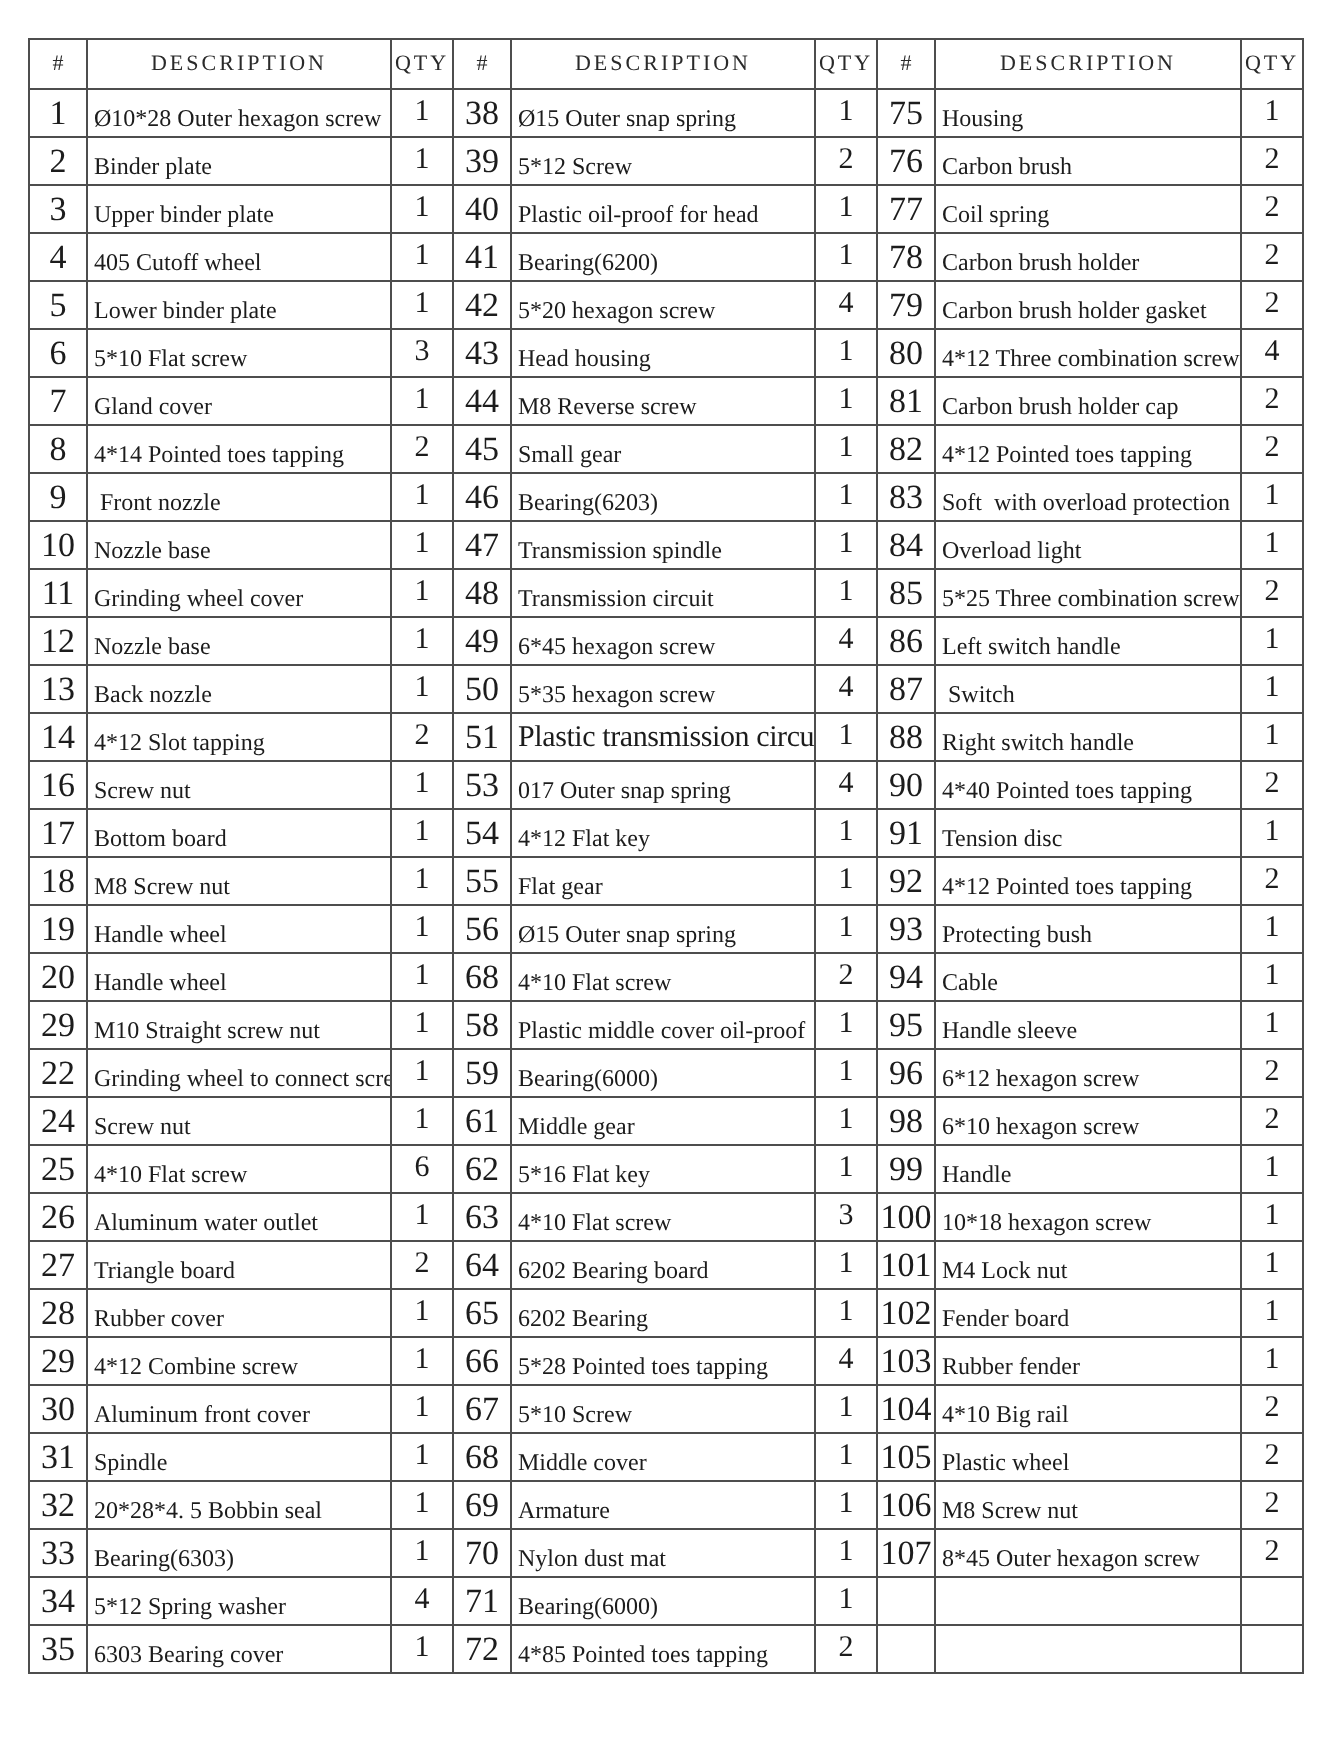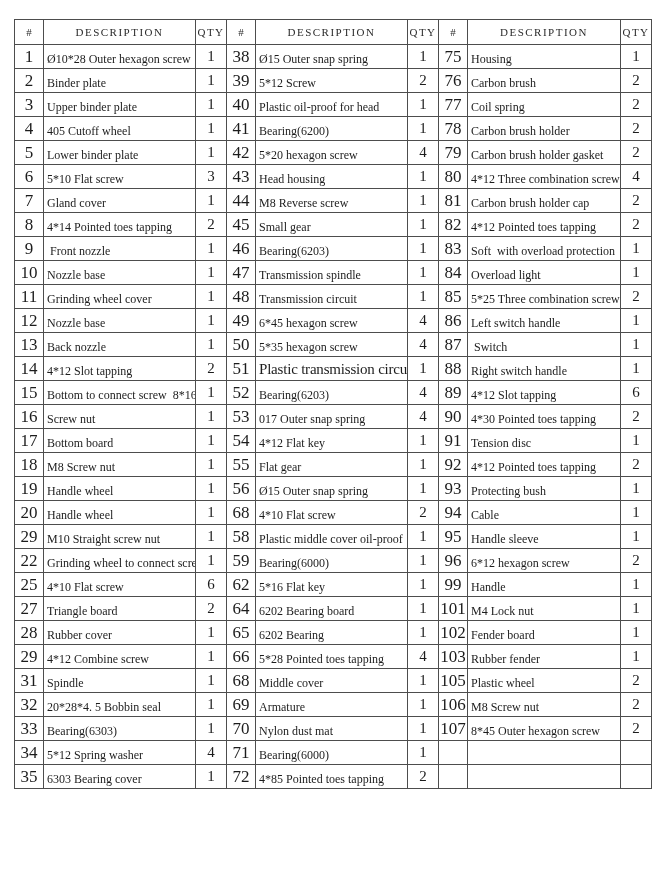--- a/index.html
+++ b/index.html
@@ -244,39 +244,28 @@
           <td class="desc">4*12 Slot tapping</td>
           <td class="qty">2</td>
           <td class="num">51</td>
           <td class="desc tight">Plastic transmission circuit oil-proof cap</td>
           <td class="qty">1</td>
           <td class="num">88</td>
           <td class="desc">Right switch handle</td>
           <td class="qty">1</td>
         </tr>
         <tr class="data-row">
-          <td class="num">15</td>
-          <td class="desc">Bottom to connect screw  8*16</td>
-          <td class="qty">1</td>
-          <td class="num">52</td>
-          <td class="desc">Bearing(6203)</td>
-          <td class="qty">4</td>
-          <td class="num">89</td>
-          <td class="desc">4*12 Slot tapping</td>
-          <td class="qty">6</td>
-        </tr>
-        <tr class="data-row">
           <td class="num">16</td>
           <td class="desc">Screw nut</td>
           <td class="qty">1</td>
           <td class="num">53</td>
           <td class="desc">017 Outer snap spring</td>
           <td class="qty">4</td>
           <td class="num">90</td>
-          <td class="desc">4*30 Pointed toes tapping</td>
+          <td class="desc">4*40 Pointed toes tapping</td>
           <td class="qty">2</td>
         </tr>
         <tr class="data-row">
           <td class="num">17</td>
           <td class="desc">Bottom board</td>
           <td class="qty">1</td>
           <td class="num">54</td>
           <td class="desc">4*12 Flat key</td>
           <td class="qty">1</td>
           <td class="num">91</td>
@@ -329,34 +318,56 @@
         </tr>
         <tr class="data-row">
           <td class="num">22</td>
           <td class="desc">Grinding wheel to connect screw</td>
           <td class="qty">1</td>
           <td class="num">59</td>
           <td class="desc">Bearing(6000)</td>
           <td class="qty">1</td>
           <td class="num">96</td>
           <td class="desc">6*12 hexagon screw</td>
+          <td class="qty">2</td>
+        </tr>
+        <tr class="data-row">
+          <td class="num">24</td>
+          <td class="desc">Screw nut</td>
+          <td class="qty">1</td>
+          <td class="num">61</td>
+          <td class="desc">Middle gear</td>
+          <td class="qty">1</td>
+          <td class="num">98</td>
+          <td class="desc">6*10 hexagon screw</td>
           <td class="qty">2</td>
         </tr>
         <tr class="data-row">
           <td class="num">25</td>
           <td class="desc">4*10 Flat screw</td>
           <td class="qty">6</td>
           <td class="num">62</td>
           <td class="desc">5*16 Flat key</td>
           <td class="qty">1</td>
           <td class="num">99</td>
           <td class="desc">Handle</td>
           <td class="qty">1</td>
         </tr>
         <tr class="data-row">
+          <td class="num">26</td>
+          <td class="desc">Aluminum water outlet</td>
+          <td class="qty">1</td>
+          <td class="num">63</td>
+          <td class="desc">4*10 Flat screw</td>
+          <td class="qty">3</td>
+          <td class="num">100</td>
+          <td class="desc">10*18 hexagon screw</td>
+          <td class="qty">1</td>
+        </tr>
+        <tr class="data-row">
           <td class="num">27</td>
           <td class="desc">Triangle board</td>
           <td class="qty">2</td>
           <td class="num">64</td>
           <td class="desc">6202 Bearing board</td>
           <td class="qty">1</td>
           <td class="num">101</td>
           <td class="desc">M4 Lock nut</td>
           <td class="qty">1</td>
         </tr>
@@ -374,20 +385,31 @@
         <tr class="data-row">
           <td class="num">29</td>
           <td class="desc">4*12 Combine screw</td>
           <td class="qty">1</td>
           <td class="num">66</td>
           <td class="desc">5*28 Pointed toes tapping</td>
           <td class="qty">4</td>
           <td class="num">103</td>
           <td class="desc">Rubber fender</td>
           <td class="qty">1</td>
+        </tr>
+        <tr class="data-row">
+          <td class="num">30</td>
+          <td class="desc">Aluminum front cover</td>
+          <td class="qty">1</td>
+          <td class="num">67</td>
+          <td class="desc">5*10 Screw</td>
+          <td class="qty">1</td>
+          <td class="num">104</td>
+          <td class="desc">4*10 Big rail</td>
+          <td class="qty">2</td>
         </tr>
         <tr class="data-row">
           <td class="num">31</td>
           <td class="desc">Spindle</td>
           <td class="qty">1</td>
           <td class="num">68</td>
           <td class="desc">Middle cover</td>
           <td class="qty">1</td>
           <td class="num">105</td>
           <td class="desc">Plastic wheel</td>

